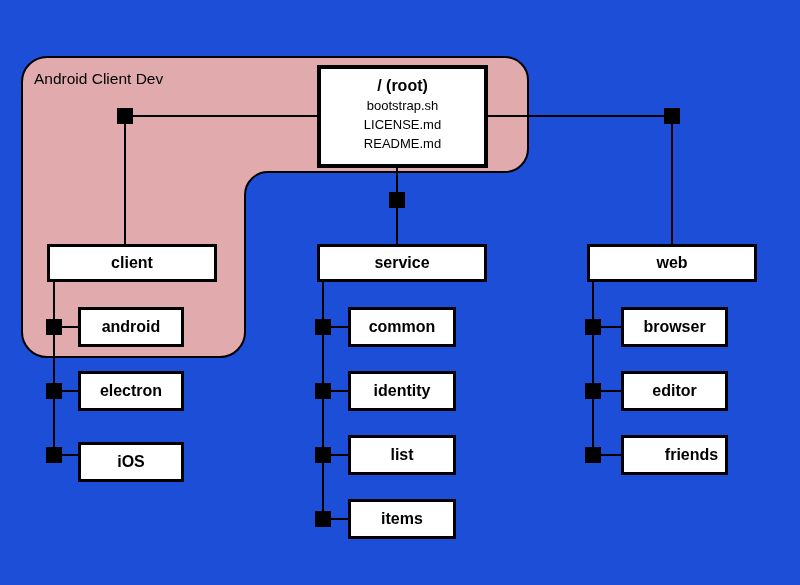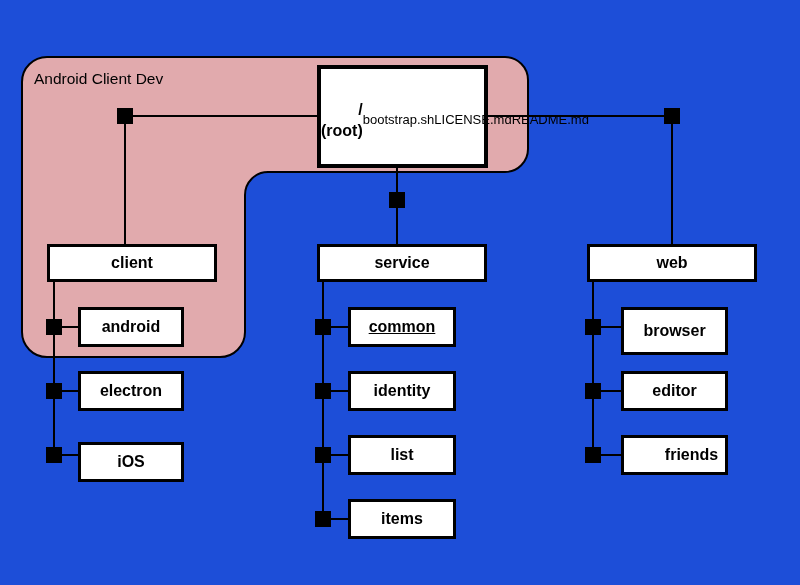--- a/index.html
+++ b/index.html
@@ -33,44 +33,43 @@
     align-items: center;
     justify-content: center;
     font-weight: bold;
     font-size: 16px;
     line-height: 1;
     text-align: center;
   }
 
   .root-box {
     border-width: 4px;
-    flex-direction: row;
+    flex-direction: column;
     justify-content: flex-start;
     padding-top: 6px;
-    text-align: right;
   }
   .root-title { font-weight: bold; font-size: 16px; line-height: 21px; }
   .root-file  { font-weight: normal; font-size: 13px; line-height: 19px; }
 
   
   .n-root     { left: 317px; top: 65px;  width: 171px; height: 103px; }
   .n-client   { left: 47px;  top: 244px; width: 170px; height: 38px; }
   .n-service  { left: 317px; top: 244px; width: 170px; height: 38px; }
   .n-web      { left: 587px; top: 244px; width: 170px; height: 38px; }
 
   .n-android  { left: 78px;  top: 307px; width: 106px; height: 40px; }
   .n-electron { left: 78px;  top: 371px; width: 106px; height: 40px; }
   .n-ios      { left: 78px;  top: 442px; width: 106px; height: 40px; }
 
-  .n-common   { left: 348px; top: 307px; width: 108px; height: 40px; text-decoration: underline; }
+  .n-common   { left: 348px; top: 307px; width: 108px; height: 40px; }
   .n-identity { left: 348px; top: 371px; width: 108px; height: 40px; }
   .n-list     { left: 348px; top: 435px; width: 108px; height: 40px; }
   .n-items    { left: 348px; top: 499px; width: 108px; height: 40px; }
 
-  .n-browser  { left: 621px; top: 307px; width: 107px; height: 48px; }
+  .n-browser  { left: 621px; top: 307px; width: 107px; height: 40px; }
   .n-editor   { left: 621px; top: 371px; width: 107px; height: 40px; }
   .n-friends  { left: 621px; top: 435px; width: 107px; height: 40px; padding-left: 34px; }
 </style>
 </head>
 <body>
 
 <div class="canvas">
 
   <svg class="layer" width="800" height="585" viewBox="0 0 800 585">
 

